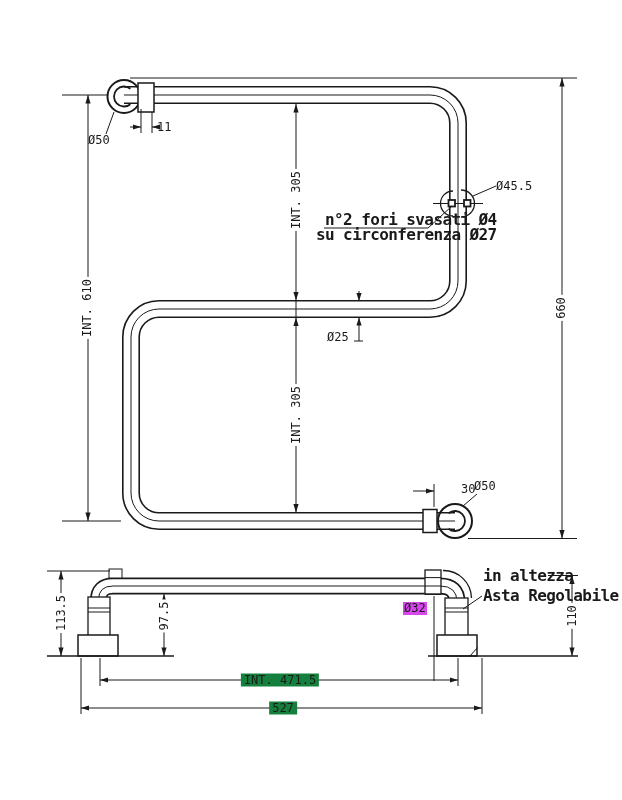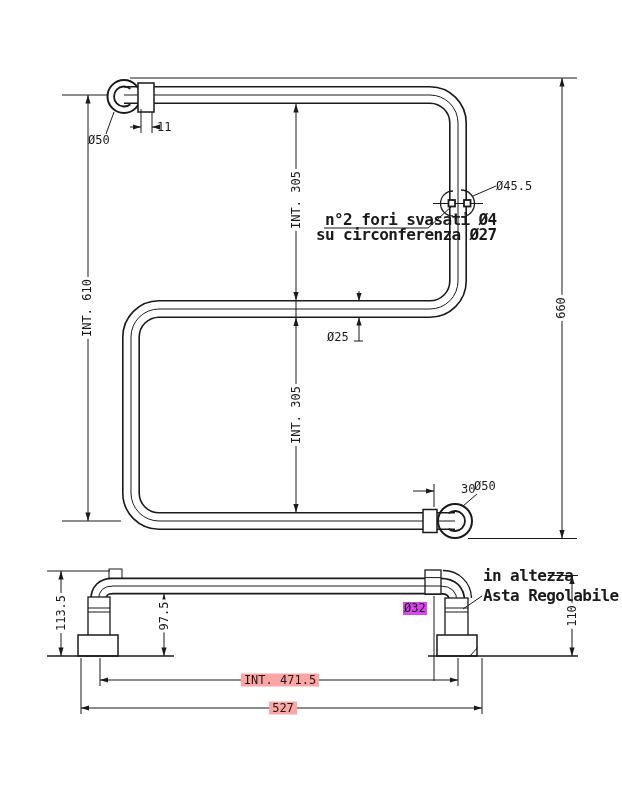--- a/index.html
+++ b/index.html
@@ -7,21 +7,21 @@
     position:relative; width:622px; height:800px; background:#ffffff;
     font-family:"DejaVu Sans Mono", monospace; overflow:hidden;
   }
   .canvas svg { position:absolute; left:0; top:0; }
   .lbl {
     position:absolute; color:#1a1a1a; font-size:12px; line-height:13px;
     white-space:nowrap;
   }
   .note { font-size:16px; line-height:12px; letter-spacing:-0.6px;font-weight:bold; }
   .vrot { transform: translate(-50%,-50%) rotate(-90deg); background:#fff; padding:0 2px; }
-  .hcen { transform: translate(-50%,-50%); background:#fca5a5; padding:0 3px; }
+  .hcen { transform: translate(-50%,-50%); background:#15803d; padding:0 3px; }
   .ln  { stroke:#1a1a1a; stroke-width:1; fill:none; }
   .ln13{ stroke:#1a1a1a; stroke-width:1.3; fill:none; }
   .ln15{ stroke:#1a1a1a; stroke-width:1.5; fill:none; }
   .ln2 { stroke:#1a1a1a; stroke-width:2; fill:none; }
   .wfill { fill:#ffffff; }
   .arrow { fill:#1a1a1a; stroke:none; }
 </style>
 </head>
 <body>
 

